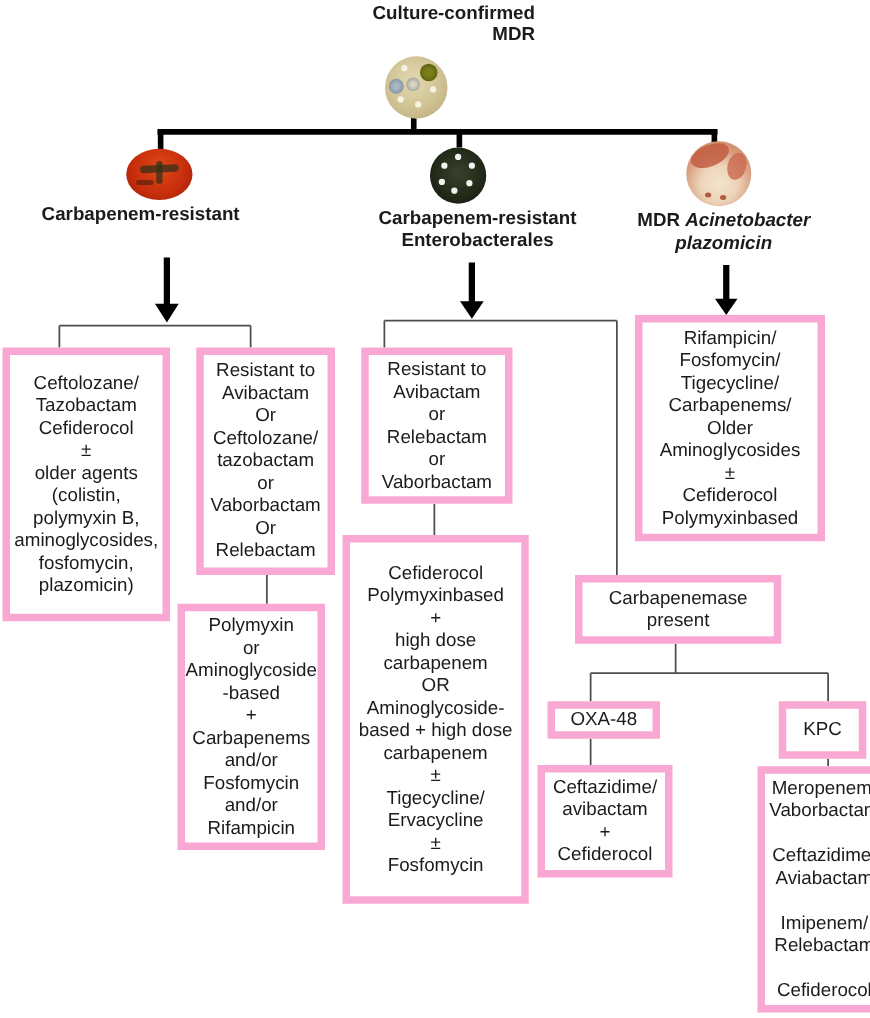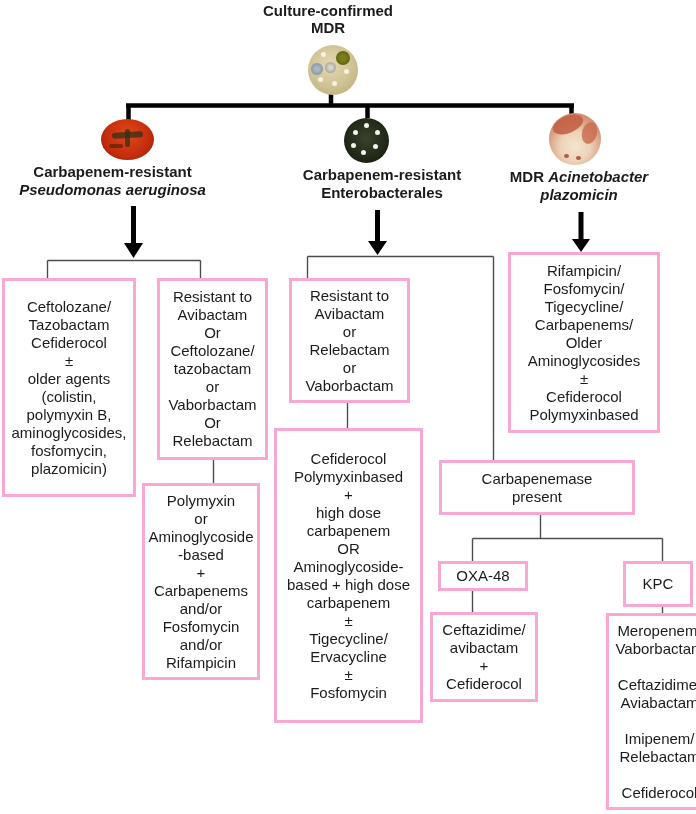--- a/index.html
+++ b/index.html
@@ -1,25 +1,25 @@
 <!DOCTYPE html>
 <html><head>
 <meta charset="utf-8">
 <style>
   html,body{margin:0;padding:0;background:#ffffff;}
   .canvas{
     position:relative;width:696px;height:814px;background:#ffffff;
     font-family:"Liberation Sans","DejaVu Sans",sans-serif;color:#1b1b1b;overflow:hidden;
   }
   .abs{position:absolute;}
-  .title{font-weight:bold;font-size:15px;line-height:17px;text-align:center;}
+  .title{font-weight:bold;font-size:15px;line-height:17px;text-align:right;}
   .branch-label{font-weight:bold;font-size:15px;line-height:18px;text-align:center;}
   .it{font-style:italic;}
   .tbox{
-    position:absolute;border:3px solid #f9a8d4;background:#fff;
+    position:absolute;border:6px solid #f9a8d4;background:#fff;
     display:flex;align-items:center;justify-content:center;
     font-size:15px;line-height:18px;text-align:center;box-sizing:border-box;
     padding:2px 1px;
   }
   svg.lines{position:absolute;left:0;top:0;pointer-events:none;}
   .dish{position:absolute;border-radius:50%;}
   .spot{position:absolute;border-radius:50%;}
 </style>
 </head>
 <body>
@@ -95,21 +95,20 @@
 
   <div class="dish" style="left:549px;top:113px;width:52px;height:52px;background:radial-gradient(circle at 50% 65%, #f4e4cf 0%, #ecd3b8 35%, #d89a7c 65%, #c47b5e 100%);">
     <div class="spot" style="left:3px;top:3px;width:32px;height:17px;background:rgba(193,93,66,0.85);transform:rotate(-22deg);"></div>
     <div class="spot" style="left:33px;top:9px;width:15px;height:22px;background:rgba(201,104,77,0.8);transform:rotate(15deg);"></div>
     <div class="spot" style="left:15px;top:41px;width:5px;height:4px;background:#b05a40;"></div>
     <div class="spot" style="left:27px;top:43px;width:5px;height:4px;background:#b05a40;"></div>
   </div>
 
   <div class="abs branch-label" style="left:10px;top:163px;width:205px;">
     <div>Carbapenem-resistant</div>
-    <div class="it">Pseudomonas aeruginosa</div>
   </div>
   <div class="abs branch-label" style="left:292px;top:166px;width:180px;">
     <div>Carbapenem-resistant</div>
     <div>Enterobacterales</div>
   </div>
   <div class="abs branch-label" style="left:494px;top:168px;width:170px;">
     <div><span>MDR</span> <span class="it">Acinetobacter</span></div>
     <div class="it">plazomicin</div>
   </div>
 
@@ -130,21 +129,21 @@
   </div>
 
   <div class="tbox" style="left:274px;top:428px;width:149px;height:295px;">
     <div>Cefiderocol<br>Polymyxinbased<br>+<br>high dose<br>carbapenem<br>OR<br>Aminoglycoside-<br>based + high dose<br>carbapenem<br>±<br>Tigecycline/<br>Ervacycline<br>±<br>Fosfomycin</div>
   </div>
 
   <div class="tbox" style="left:508px;top:252px;width:152px;height:181px;">
     <div>Rifampicin/<br>Fosfomycin/<br>Tigecycline/<br>Carbapenems/<br>Older<br>Aminoglycosides<br>±<br>Cefiderocol<br>Polymyxinbased</div>
   </div>
 
-  <div class="tbox" style="left:439px;top:460px;width:196px;height:55px;">
+  <div class="tbox" style="left:460px;top:460px;width:165px;height:55px;">
     <div>Carbapenemase<br>present</div>
   </div>
 
   <div class="tbox" style="left:438px;top:561px;width:90px;height:30px;">
     <div>OXA-48</div>
   </div>
 
   <div class="tbox" style="left:623px;top:561px;width:70px;height:46px;">
     <div>KPC</div>
   </div>

